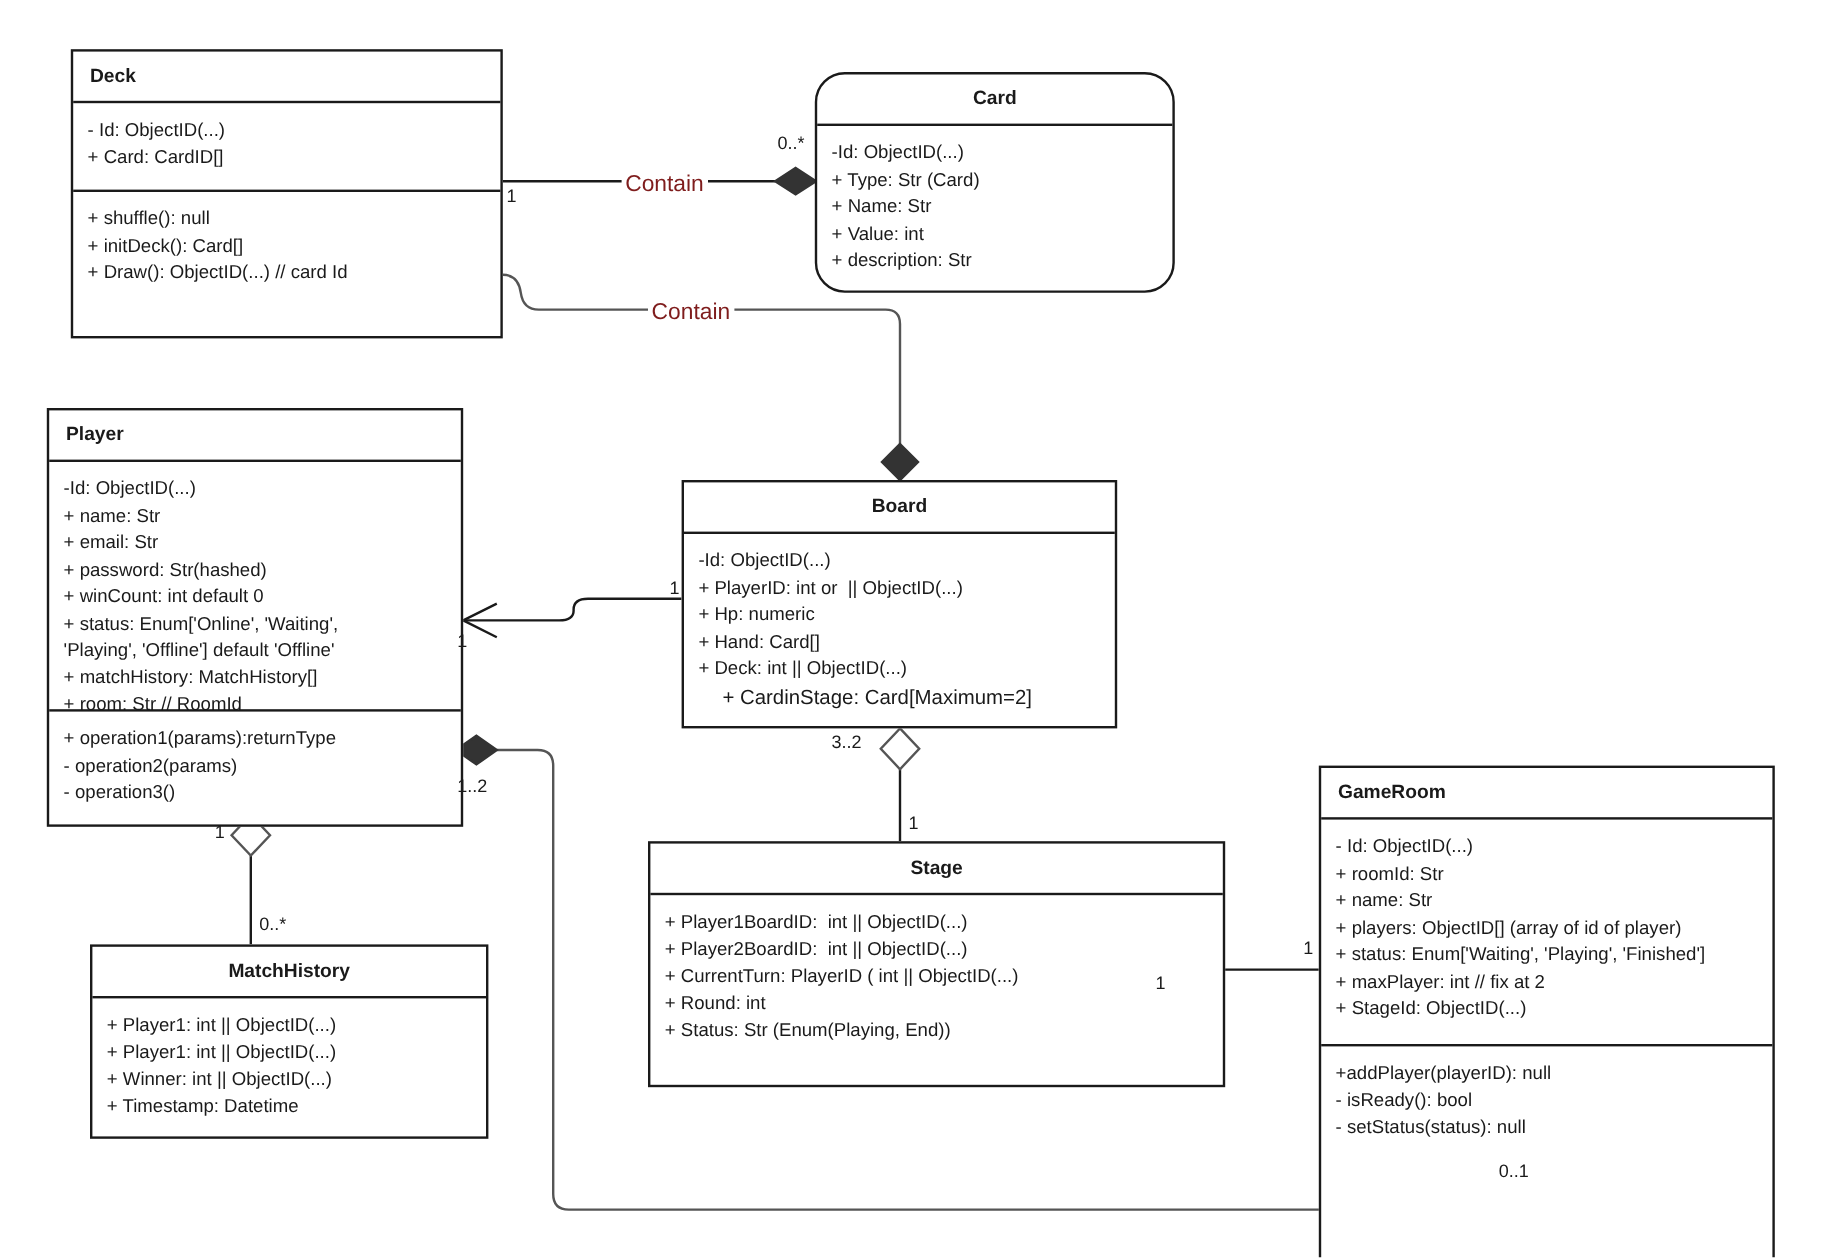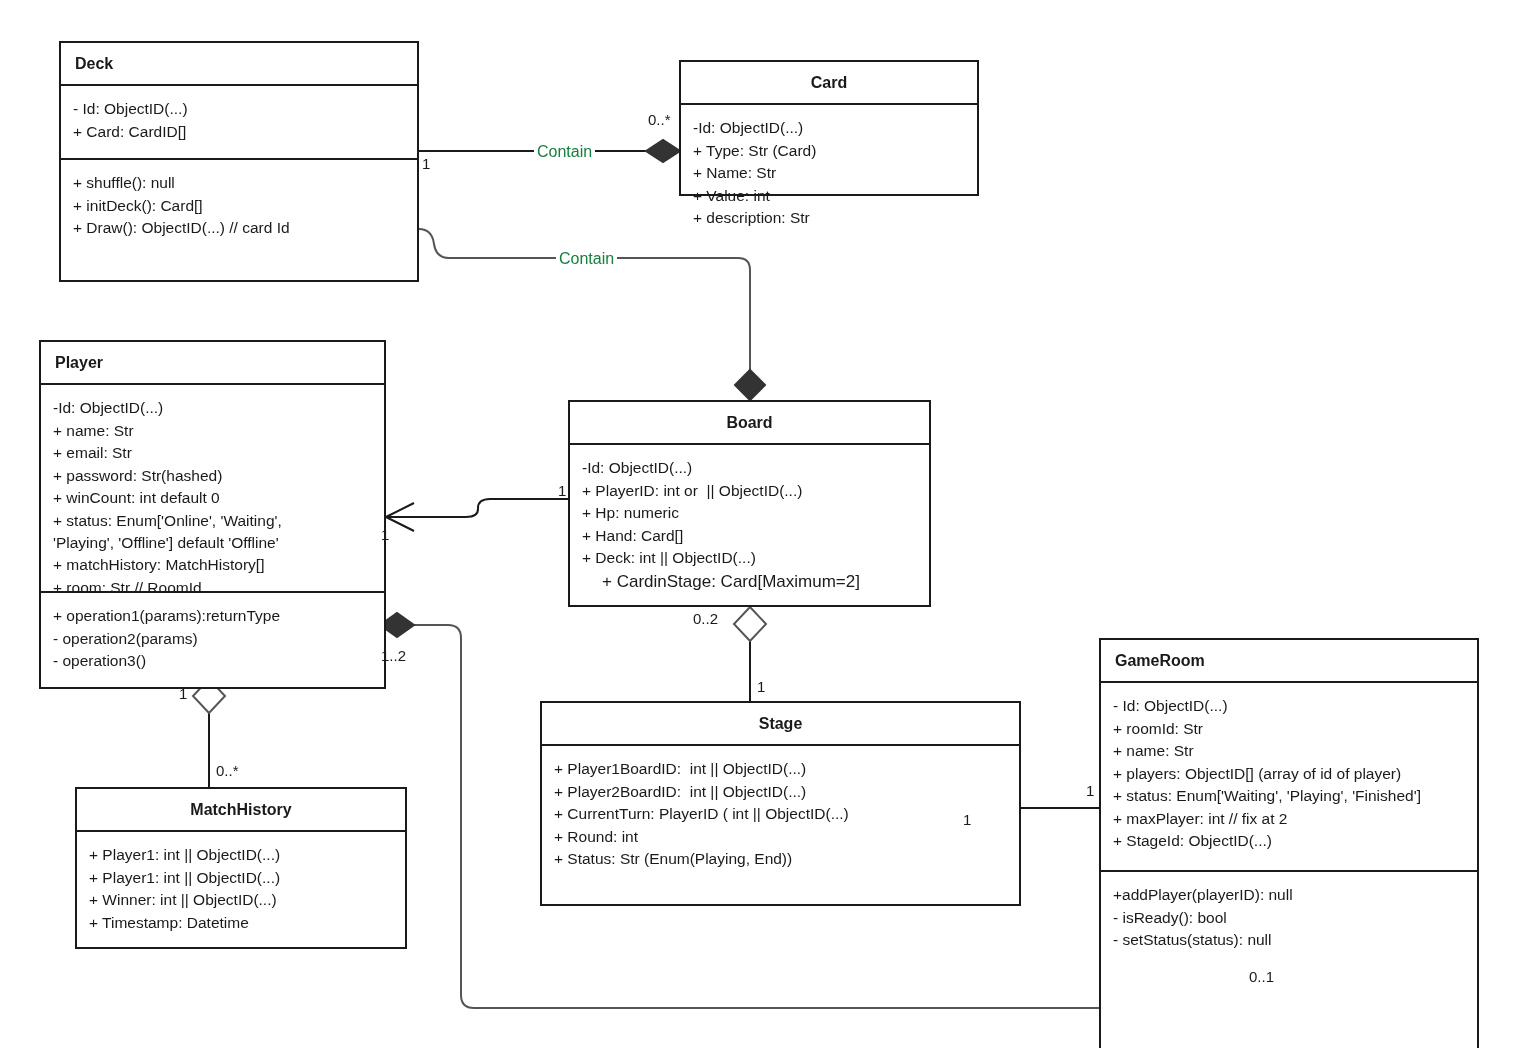--- a/index.html
+++ b/index.html
@@ -58,28 +58,27 @@
   .mult {
     position: absolute;
     font-size: 15px;
     line-height: 1;
     color: #1a1a1a;
     z-index: 6;
     white-space: nowrap;
   }
   .edgelabel {
     position: absolute;
-    font-size: 16px;
+    font-size: 19px;
     line-height: 1;
     background: #ffffff;
     padding: 1px 3px;
-    color: #15803d;
+    color: #7f1d1d;
     z-index: 6;
     white-space: nowrap;
-    margin-left: 16px;
   }
   .big-attr { font-size: 17px; margin-left: 20px; }
 </style>
 </head>
 <body>
 
 <div id="canvas">
 
   <svg id="wires" viewBox="0 0 1520 1048" xmlns="http://www.w3.org/2000/svg">
 
@@ -124,21 +123,21 @@
       <div>- Id: ObjectID(...)</div>
       <div>+ Card: CardID[]</div>
     </div>
     <div class="cls-section bordered">
       <div>+ shuffle(): null</div>
       <div>+ initDeck(): Card[]</div>
       <div>+ Draw(): ObjectID(...) // card Id</div>
     </div>
   </div>
 
-  <div class="umlclass" style="left:679px; top:60px; width:300px; height:136px;">
+  <div class="umlclass" style="left:679px; top:60px; width:300px; height:184px;border-radius:25px;">
     <div class="cls-title">Card</div>
     <div class="cls-section">
       <div>-Id: ObjectID(...)</div>
       <div>+ Type: Str (Card)</div>
       <div>+ Name: Str</div>
       <div>+ Value: int</div>
       <div>+ description: Str</div>
     </div>
   </div>
 
@@ -215,21 +214,21 @@
 
   <div class="edgelabel" style="left:518px; top:143px;">Contain</div>
   <div class="mult" style="left:422px; top:156px;">1</div>
   <div class="mult" style="left:648px; top:112px;">0..*</div>
 
   <div class="edgelabel" style="left:540px; top:250px;">Contain</div>
 
   <div class="mult" style="left:558px; top:483px;">1</div>
   <div class="mult" style="left:381px; top:527px;">1</div>
 
-  <div class="mult" style="left:693px; top:611px;">0..2</div>
+  <div class="mult" style="left:693px; top:611px;">3..2</div>
   <div class="mult" style="left:757px; top:679px;">1</div>
 
   <div class="mult" style="left:179px; top:686px;">1</div>
   <div class="mult" style="left:216px; top:763px;">0..*</div>
 
   <div class="mult" style="left:381px; top:648px;">1..2</div>
   <div class="mult" style="left:1249px; top:969px;">0..1</div>
 
   <div class="mult" style="left:963px; top:812px;">1</div>
   <div class="mult" style="left:1086px; top:783px;">1</div>

